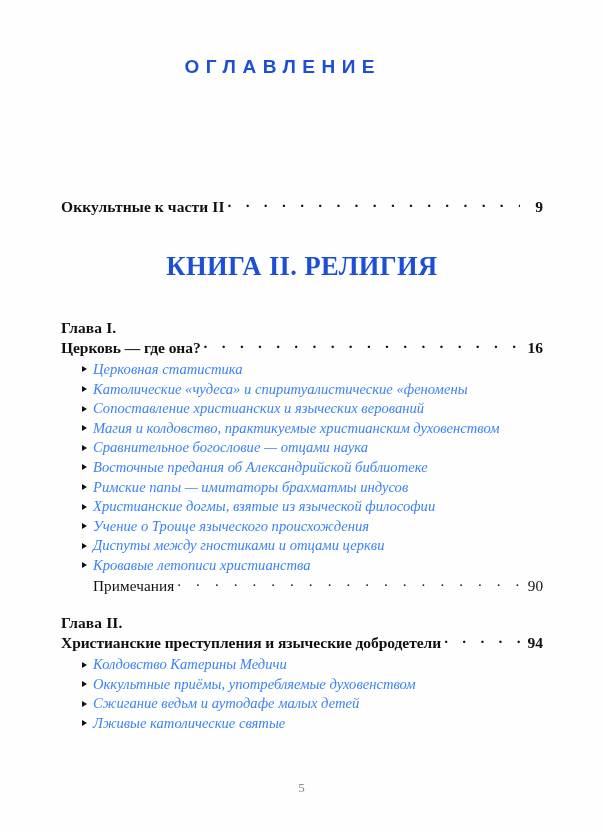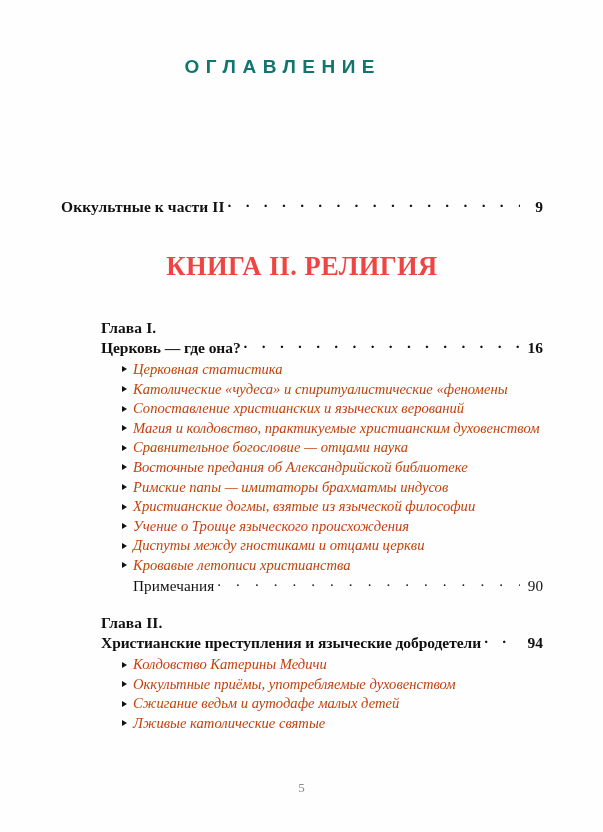--- a/index.html
+++ b/index.html
@@ -29,21 +29,21 @@
     position: absolute;
     top: 56px;
     left: 0;
     width: 559px;
     text-align: center;
     font-family: "Liberation Sans", "DejaVu Sans", sans-serif;
     font-weight: 700;
     font-size: 19px;
     letter-spacing: 6.5px;
     text-indent: 6.5px;
-    color: #0f766e;
+    color: #1d4ed8;
   }
 
   
   .content {
     position: absolute;
     top: 196px;
     left: 61px;
     width: 482px;
   }
 
@@ -89,27 +89,26 @@
   }
 
   
   .book-title {
     text-align: center;
     font-weight: 700;
     font-size: 26.5px;
     letter-spacing: 0.4px;
     margin-top: 34px;
     margin-bottom: 36px;
-    color: #ef4444;
+    color: #1d4ed8;
   }
 
   
   .chapter {
     margin-top: 0;
-    margin-left: 40px;
   }
   .chapter + .chapter {
     margin-top: 17px;
   }
   .chapter-number {
     font-weight: 700;
     font-size: 15.5px;
     line-height: 20px;
     letter-spacing: 0.1px;
   }
@@ -125,21 +124,21 @@
     list-style: none;
     margin: 2px 0 0 0;
     padding: 0 0 0 21px;
   }
   .topics li {
     position: relative;
     font-style: italic;
     font-size: 14.6px;
     line-height: 19.6px;
     padding-left: 11px;
-    color: #c2410c;
+    color: #3b82f6;
   }
   .topics li .tri {
     position: absolute;
     left: 0;
     top: 0.44em;
     width: 0;
     height: 0;
     border-top: 3.6px solid transparent;
     border-bottom: 3.6px solid transparent;
     border-left: 5.6px solid #111;

